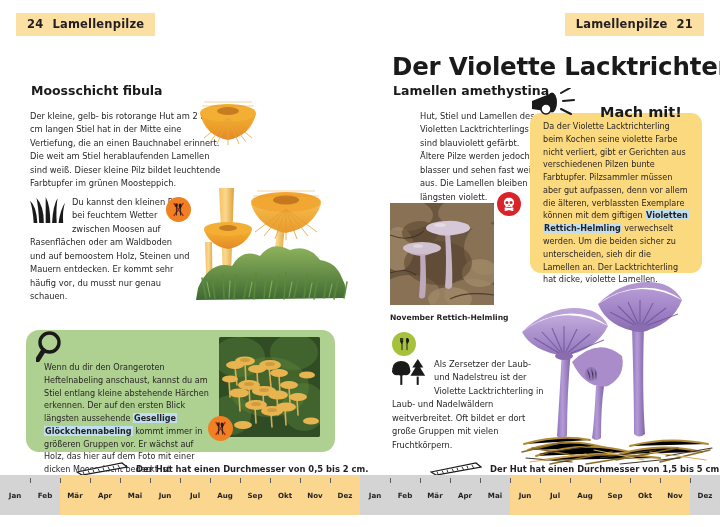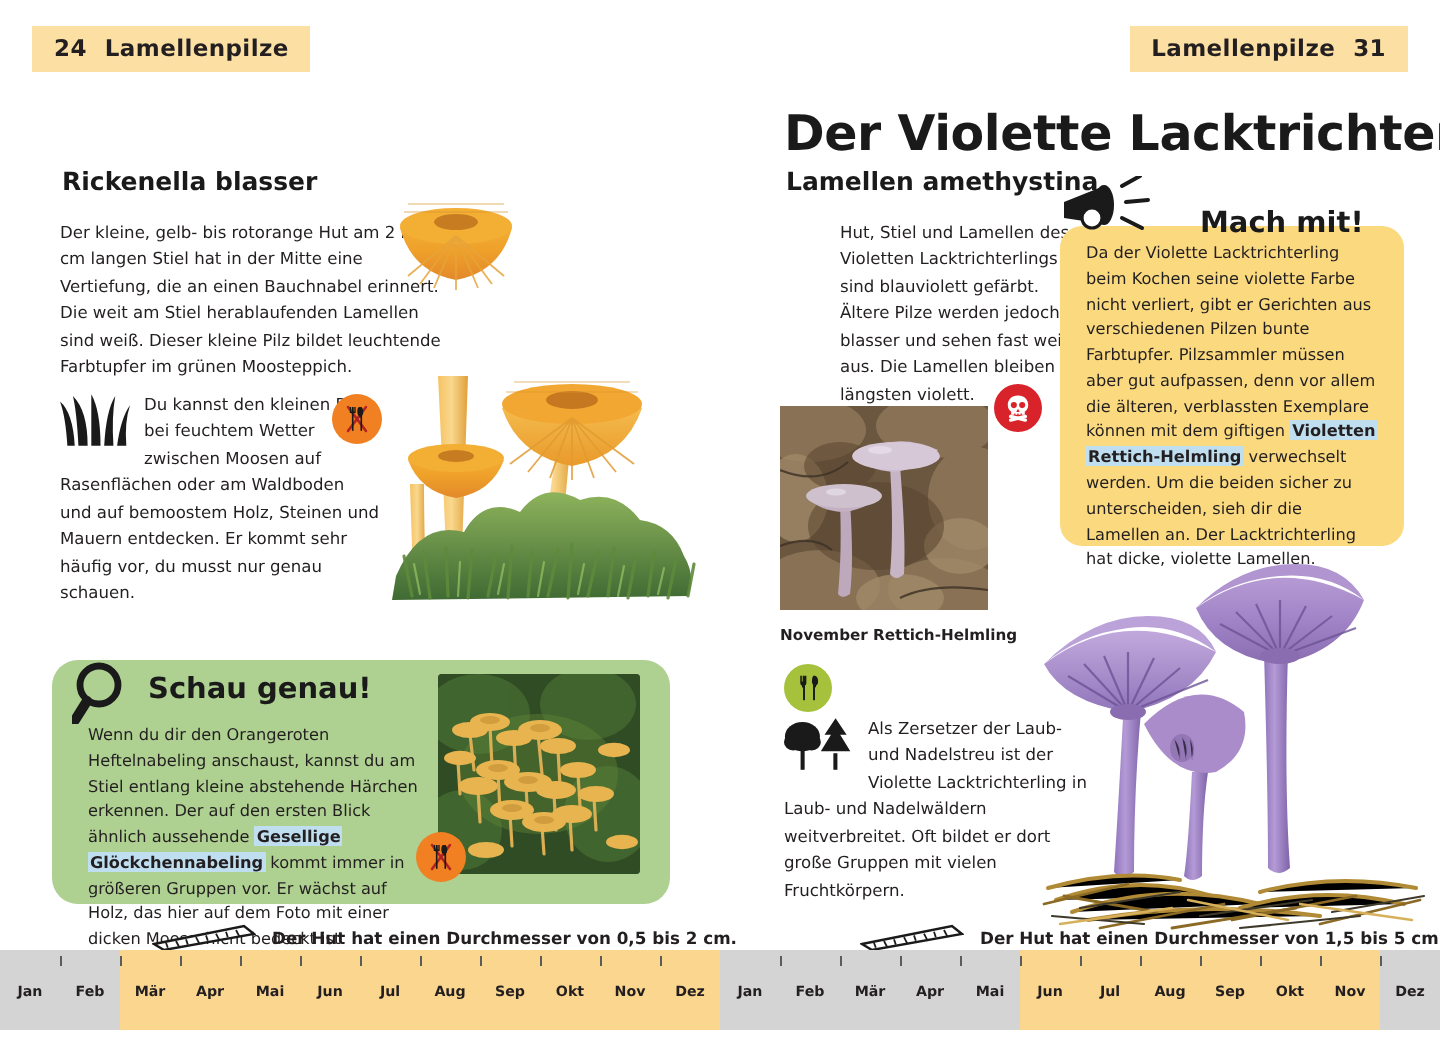--- a/index.html
+++ b/index.html
@@ -231,24 +231,24 @@
 <body>
 
 <div id="page">
 
   <div id="hdr-left" class="hdr-tab">
     <span class="hdr-num">24</span>
     <span>Lamellenpilze</span>
   </div>
   <div id="hdr-right" class="hdr-tab">
     <span>Lamellenpilze</span>
-    <span class="hdr-num">31</span>
-  </div>
-
-  <div id="subtitle-left" class="subtitle">Rickenella blasser</div>
+    <span class="hdr-num">21</span>
+  </div>
+
+  <div id="subtitle-left" class="subtitle">Moosschicht fibula</div>
   <div id="intro-left" class="body-text">Der kleine, gelb- bis rotorange Hut am 2 bis 3 cm langen Stiel hat in der Mitte eine Vertiefung, die an einen Bauchnabel erinnert. Die weit am Stiel herablaufenden Lamellen sind weiß. Dieser kleine Pilz bildet leuchtende Farbtupfer im grünen Moosteppich.</div>
 
   <svg id="illus-heftel" viewBox="0 0 156 208">
     <defs>
       <linearGradient id="capA" x1="0" y1="0" x2="0" y2="1">
         <stop offset="0%" stop-color="#f5b63d"></stop>
           <stop offset="55%" stop-color="#efa12a"></stop>
           <stop offset="100%" stop-color="#e2892a"></stop>
       </linearGradient>
       <linearGradient id="capB" x1="0" y1="0" x2="0" y2="1">
@@ -362,23 +362,22 @@
         <path d="M11.6 2 q2.6 0 2.6 3.4 q0 2.2 -1.4 2.6 v1 h-1.2 v-1 q-1.4 -0.4 -1.4 -2.6 q0 -3.4 1.4 -3.4 z"></path>
       </g>
     </svg>
   </div>
 
   <div id="box-schau" class="callout"></div>
   <svg style="position:absolute;left:36px;top:330px;width:34px;height:32px;" viewBox="0 0 34 32">
     <circle cx="13.5" cy="12.5" r="9.5" fill="none" stroke="#1a1a1a" stroke-width="3.4"></circle>
     <path d="M7.5 20.5 L1.5 30" stroke="#1a1a1a" stroke-width="5" stroke-linecap="round"></path>
   </svg>
-  <div id="schau-title" class="callout-title">Schau genau!</div>
   <div id="schau-body" class="callout-body">
-    <span>Wenn du dir den Orangeroten Heftelnabeling anschaust, kannst du am Stiel entlang kleine abstehende Härchen erkennen. Der auf den ersten Blick ähnlich aussehende </span><span class="hl">Gesellige Glöckchennabeling</span><span> kommt immer in größeren Gruppen vor. Er wächst auf Holz, das hier auf dem Foto mit einer dicken Moosschicht bedeckt ist.</span>
+    <span>Wenn du dir den Orangeroten Heftelnabeling anschaust, kannst du am Stiel entlang kleine abstehende Härchen erkennen. Der auf den ersten Blick längsten aussehende </span><span class="hl">Gesellige Glöckchennabeling</span><span> kommt immer in größeren Gruppen vor. Er wächst auf Holz, das hier auf dem Foto mit einer dicken Moosschicht bedeckt ist.</span>
   </div>
 
   <svg id="photo-gesellig" class="photo" viewBox="0 0 101 100">
     <rect width="101" height="100" fill="#3c5a2c"></rect>
     <g fill="#2f4a24" opacity="0.9">
       <rect x="0" y="0" width="101" height="100"></rect>
     </g>
     <g fill="#466b31" opacity="0.8">
       <ellipse cx="20" cy="20" rx="26" ry="20"></ellipse>
         <ellipse cx="75" cy="15" rx="24" ry="18"></ellipse>

